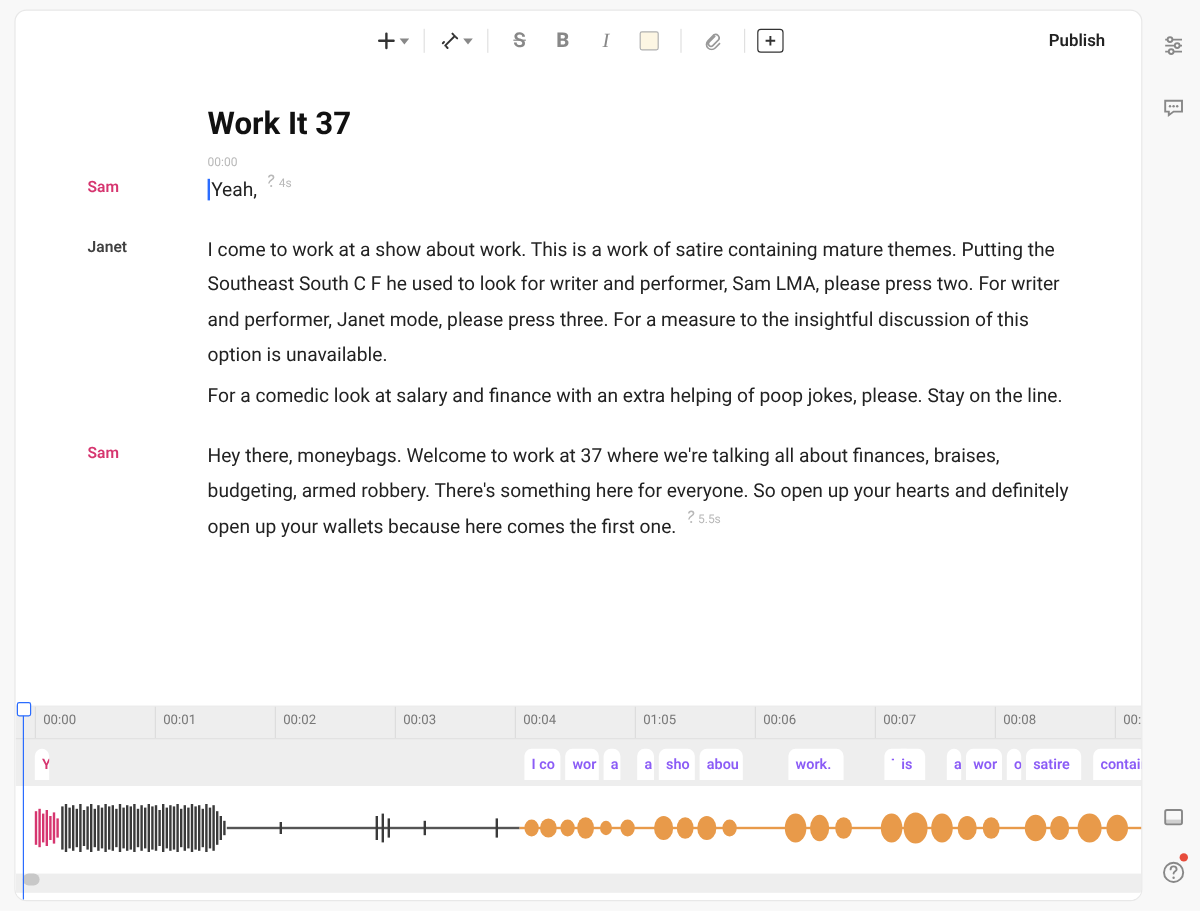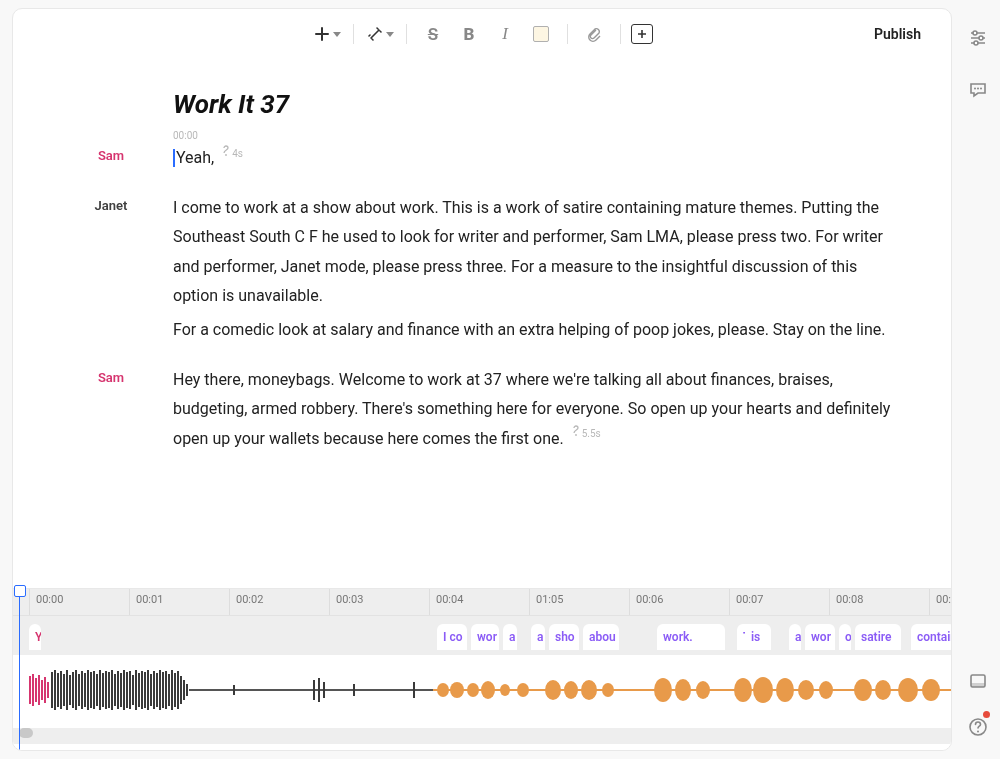--- a/index.html
+++ b/index.html
@@ -84,30 +84,29 @@
   flex: 1;
   overflow: hidden;
   padding: 30px 60px 0 60px;
 }
 .doc-title {
   font-size: 26px;
   font-weight: 700;
   color: #111;
   margin-left: 100px;
   margin-bottom: 24px;
-  font-style: italic;
 }
 .transcript-row {
   display: flex;
   margin-bottom: 20px;
 }
 .speaker-col {
   width: 100px;
   flex-shrink: 0;
-  text-align: center;
+  text-align: left;
   padding-right: 24px;
   padding-top: 2px;
 }
 .speaker-label {
   font-size: 13px;
   font-weight: 600;
 }
 .speaker-sam { color: #d6356f; }
 .speaker-janet { color: #404040; }
 .text-col {
@@ -385,21 +384,21 @@
     </div>
 
     <div class="word-track">
       <div class="word-pill pink" style="left:16px;width:12px">Y</div>
       <div class="word-pill orange" style="left:424px;width:30px">I co</div>
       <div class="word-pill orange" style="left:458px;width:28px">wor</div>
       <div class="word-pill orange" style="left:490px;width:14px">a</div>
       <div class="word-pill orange" style="left:518px;width:14px">a</div>
       <div class="word-pill orange" style="left:536px;width:30px">sho</div>
       <div class="word-pill orange" style="left:570px;width:36px">abou</div>
-      <div class="word-pill orange" style="left:644px;width:68px">work.</div>
+      <div class="word-pill orange" style="left:644px;width:46px">work.</div>
       <div class="word-pill orange" style="left:724px;width:34px">Thi</div>
       <div class="word-pill orange" style="left:732px;width:16px">is</div>
       <div class="word-pill orange" style="left:776px;width:12px">a</div>
       <div class="word-pill orange" style="left:792px;width:30px">wor</div>
       <div class="word-pill orange" style="left:826px;width:12px">o</div>
       <div class="word-pill orange" style="left:842px;width:46px">satire</div>
       <div class="word-pill orange" style="left:898px;width:44px">contain</div>
     </div>
 
     <div class="wave-track">

